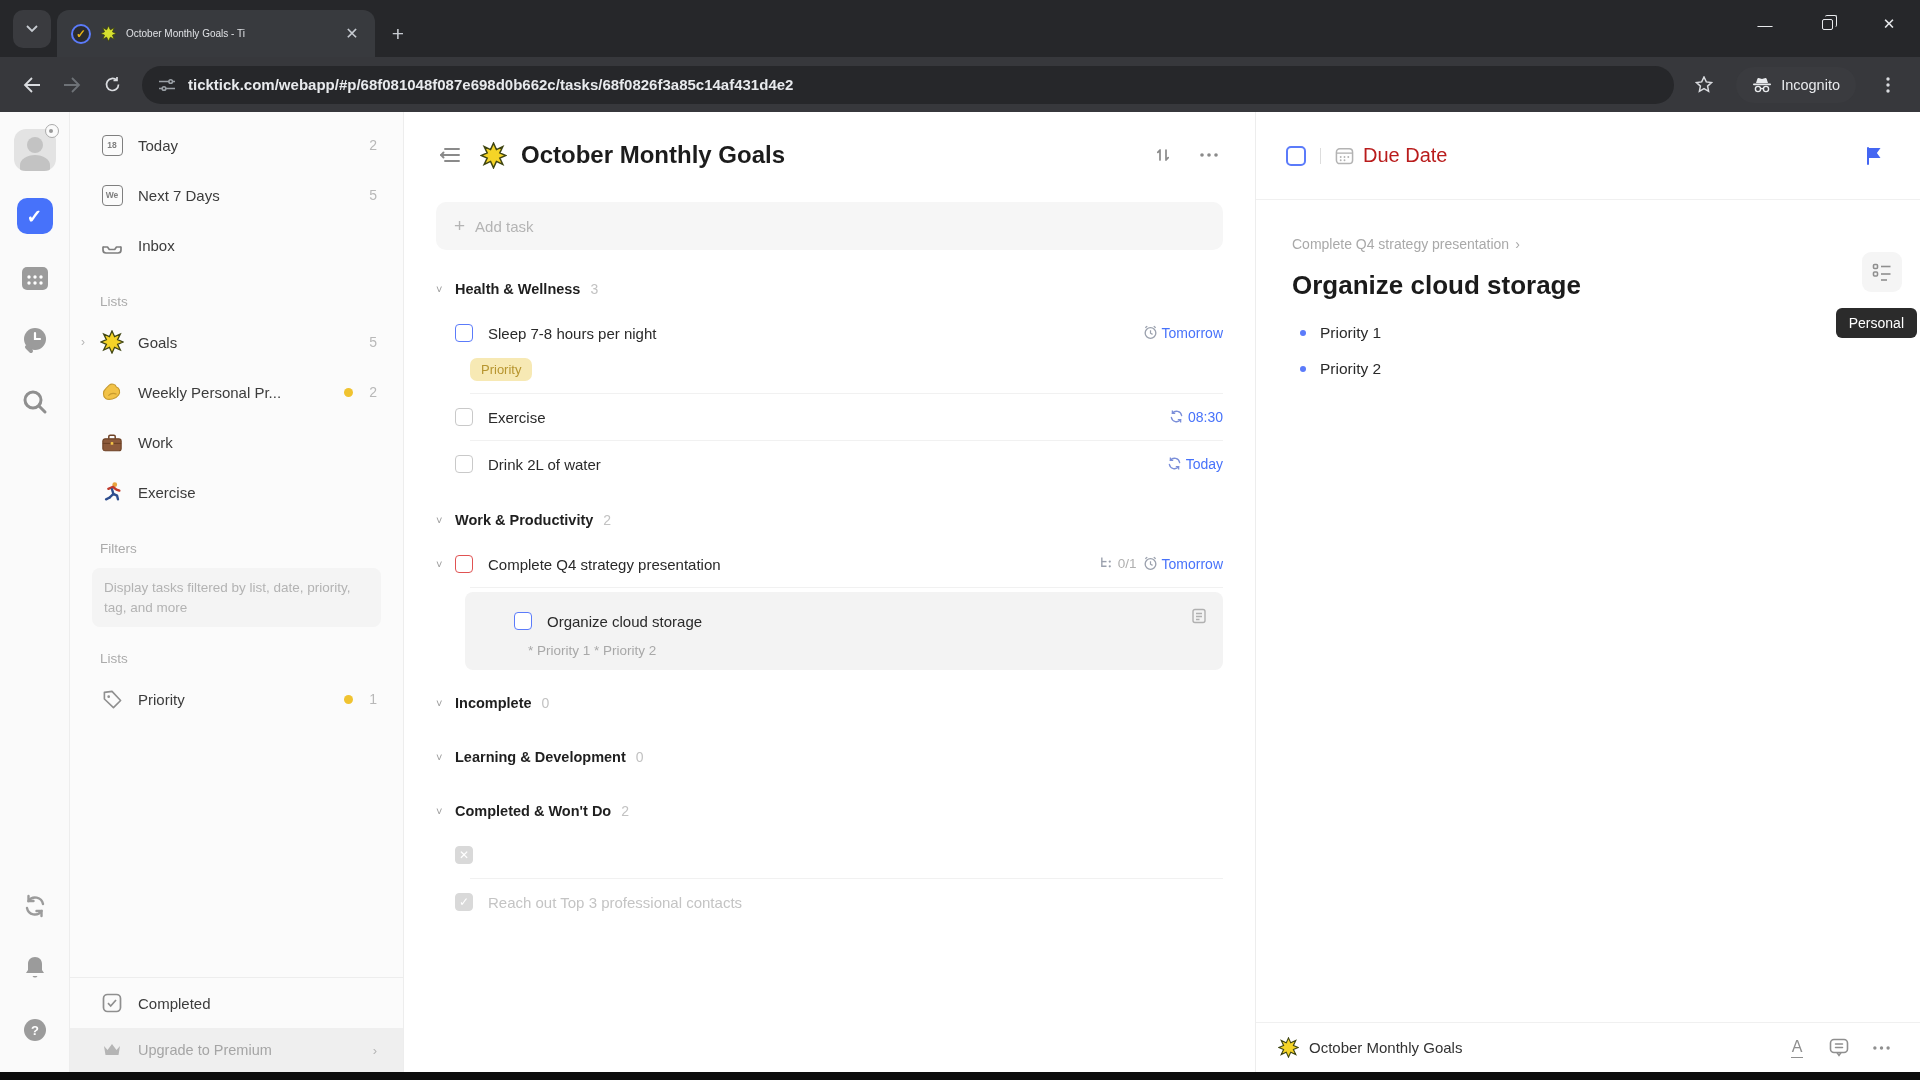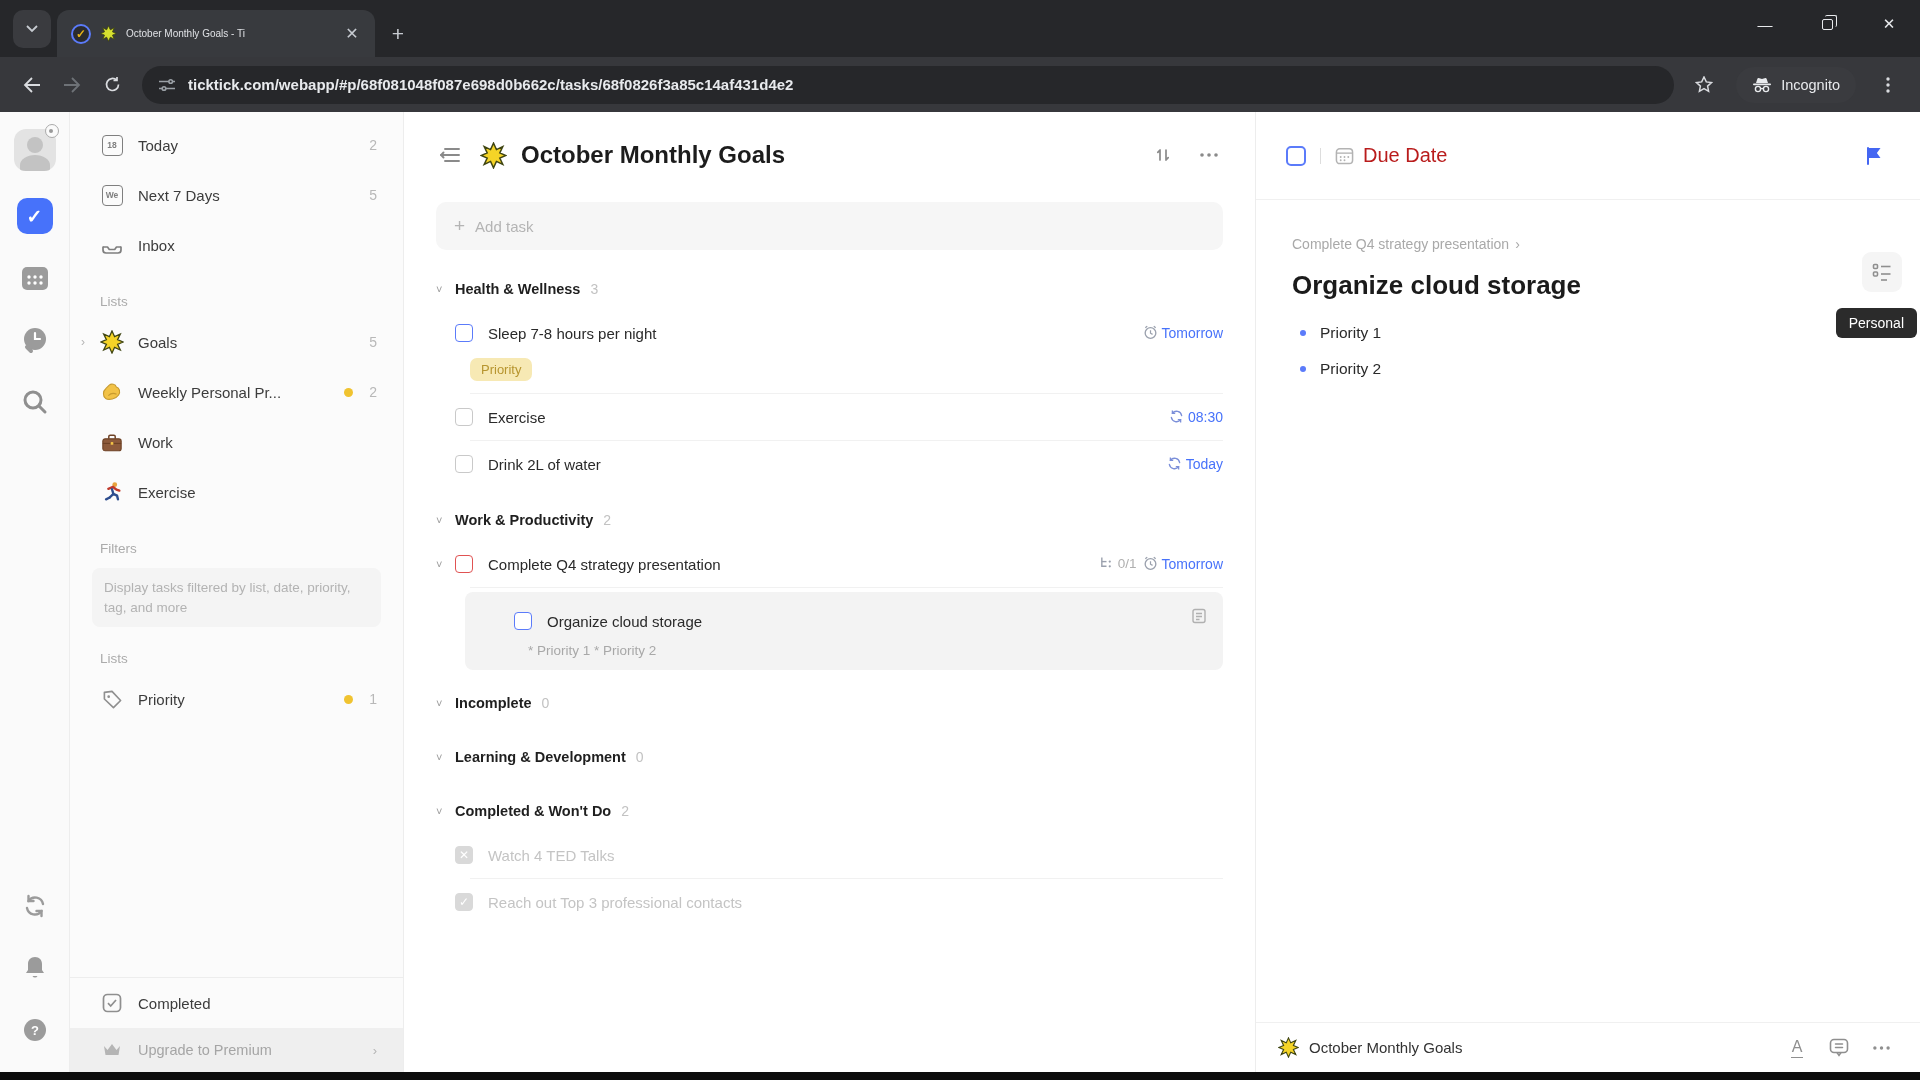--- a/index.html
+++ b/index.html
@@ -566,21 +566,20 @@
           </div>
           <div>
             <div class="sec-header">
               <span class="sec-chev">˅</span>
               <span class="sec-name">Completed &amp; Won't Do</span>
               <span class="sec-count">2</span>
             </div>
             <div class="task">
               <span class="gutter"></span>
               <span class="cb cb-wontdo">✕</span>
-              <span class="task-title done">Watch 4 TED Talks</span>
               <span class="meta"></span>
             </div>
             <div class="sep"></div>
             <div class="task">
               <span class="gutter"></span>
               <span class="cb cb-done">✓</span>
               <span class="task-title done">Reach out Top 3 professional contacts</span>
               <span class="meta"></span>
             </div>
           </div>

